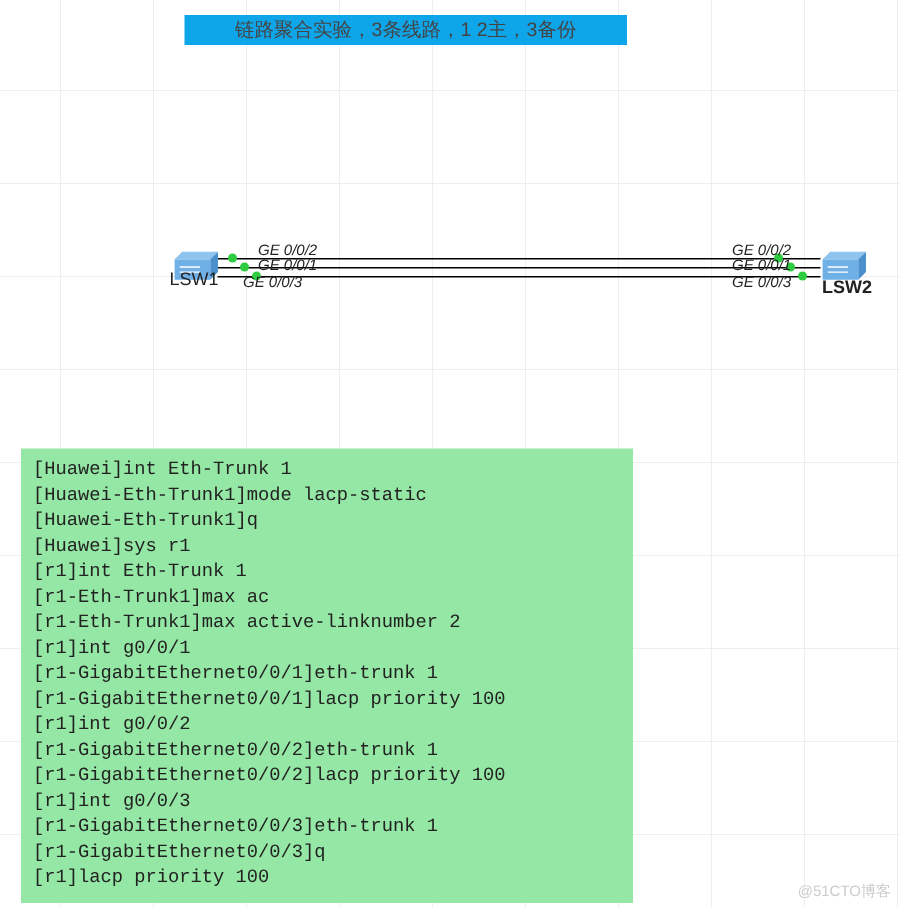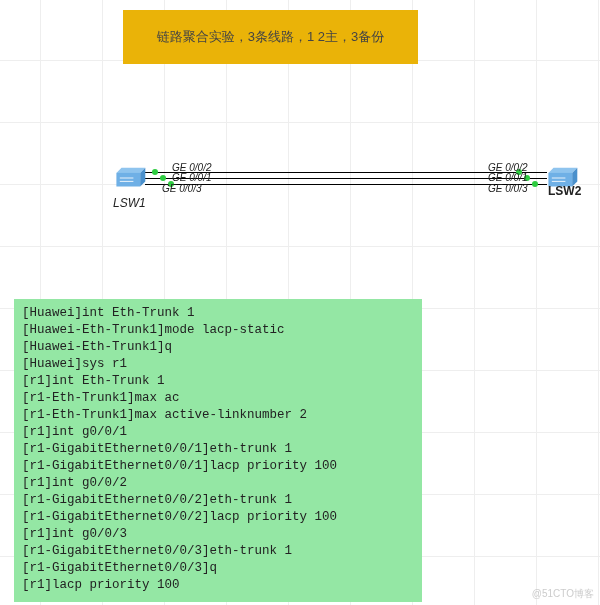--- a/index.html
+++ b/index.html
@@ -15,22 +15,22 @@
       linear-gradient(to bottom, #eeeeee 1px, transparent 1px);
     background-size: 62px 62px;
     background-position: -22px -2px;
     overflow: hidden;
   }
   .title-box {
     position: absolute;
     top: 10px;
     left: 123px;
     width: 295px;
-    padding: 18px 6px;
-    background: #eab308;
+    padding: 1px 6px;
+    background: #0ea5e9;
     color: #444;
     font-size: 13px;
     text-align: center;
   }
   .switch {
     position: absolute;
     width: 34px;
     height: 24px;
   }
   .switch svg { width: 100%; height: 100%; display:block; }
@@ -94,21 +94,21 @@
 
 <div class="switch" style="top:166px; left:113px;">
   <svg viewBox="0 0 40 28">
     <polygon points="4,8 32,8 38,2 10,2" fill="#8fc4ee"></polygon>
     <rect x="4" y="8" width="28" height="16" fill="#6fb0e6"></rect>
     <polygon points="32,8 38,2 38,18 32,24" fill="#4a90cc"></polygon>
     <line x1="8" y1="14" x2="24" y2="14" stroke="#fff" stroke-width="1"></line>
     <line x1="8" y1="18" x2="24" y2="18" stroke="#fff" stroke-width="1"></line>
   </svg>
 </div>
-<div class="switch-label" style="top:196px; left:113px;font-style:italic;">LSW1</div>
+<div class="switch-label" style="top:179px; left:113px;">LSW1</div>
 
 <div class="switch" style="top:166px; left:545px;">
   <svg viewBox="0 0 40 28">
     <polygon points="4,8 32,8 38,2 10,2" fill="#8fc4ee"></polygon>
     <rect x="4" y="8" width="28" height="16" fill="#6fb0e6"></rect>
     <polygon points="32,8 38,2 38,18 32,24" fill="#4a90cc"></polygon>
     <line x1="8" y1="14" x2="24" y2="14" stroke="#fff" stroke-width="1"></line>
     <line x1="8" y1="18" x2="24" y2="18" stroke="#fff" stroke-width="1"></line>
   </svg>
 </div>

